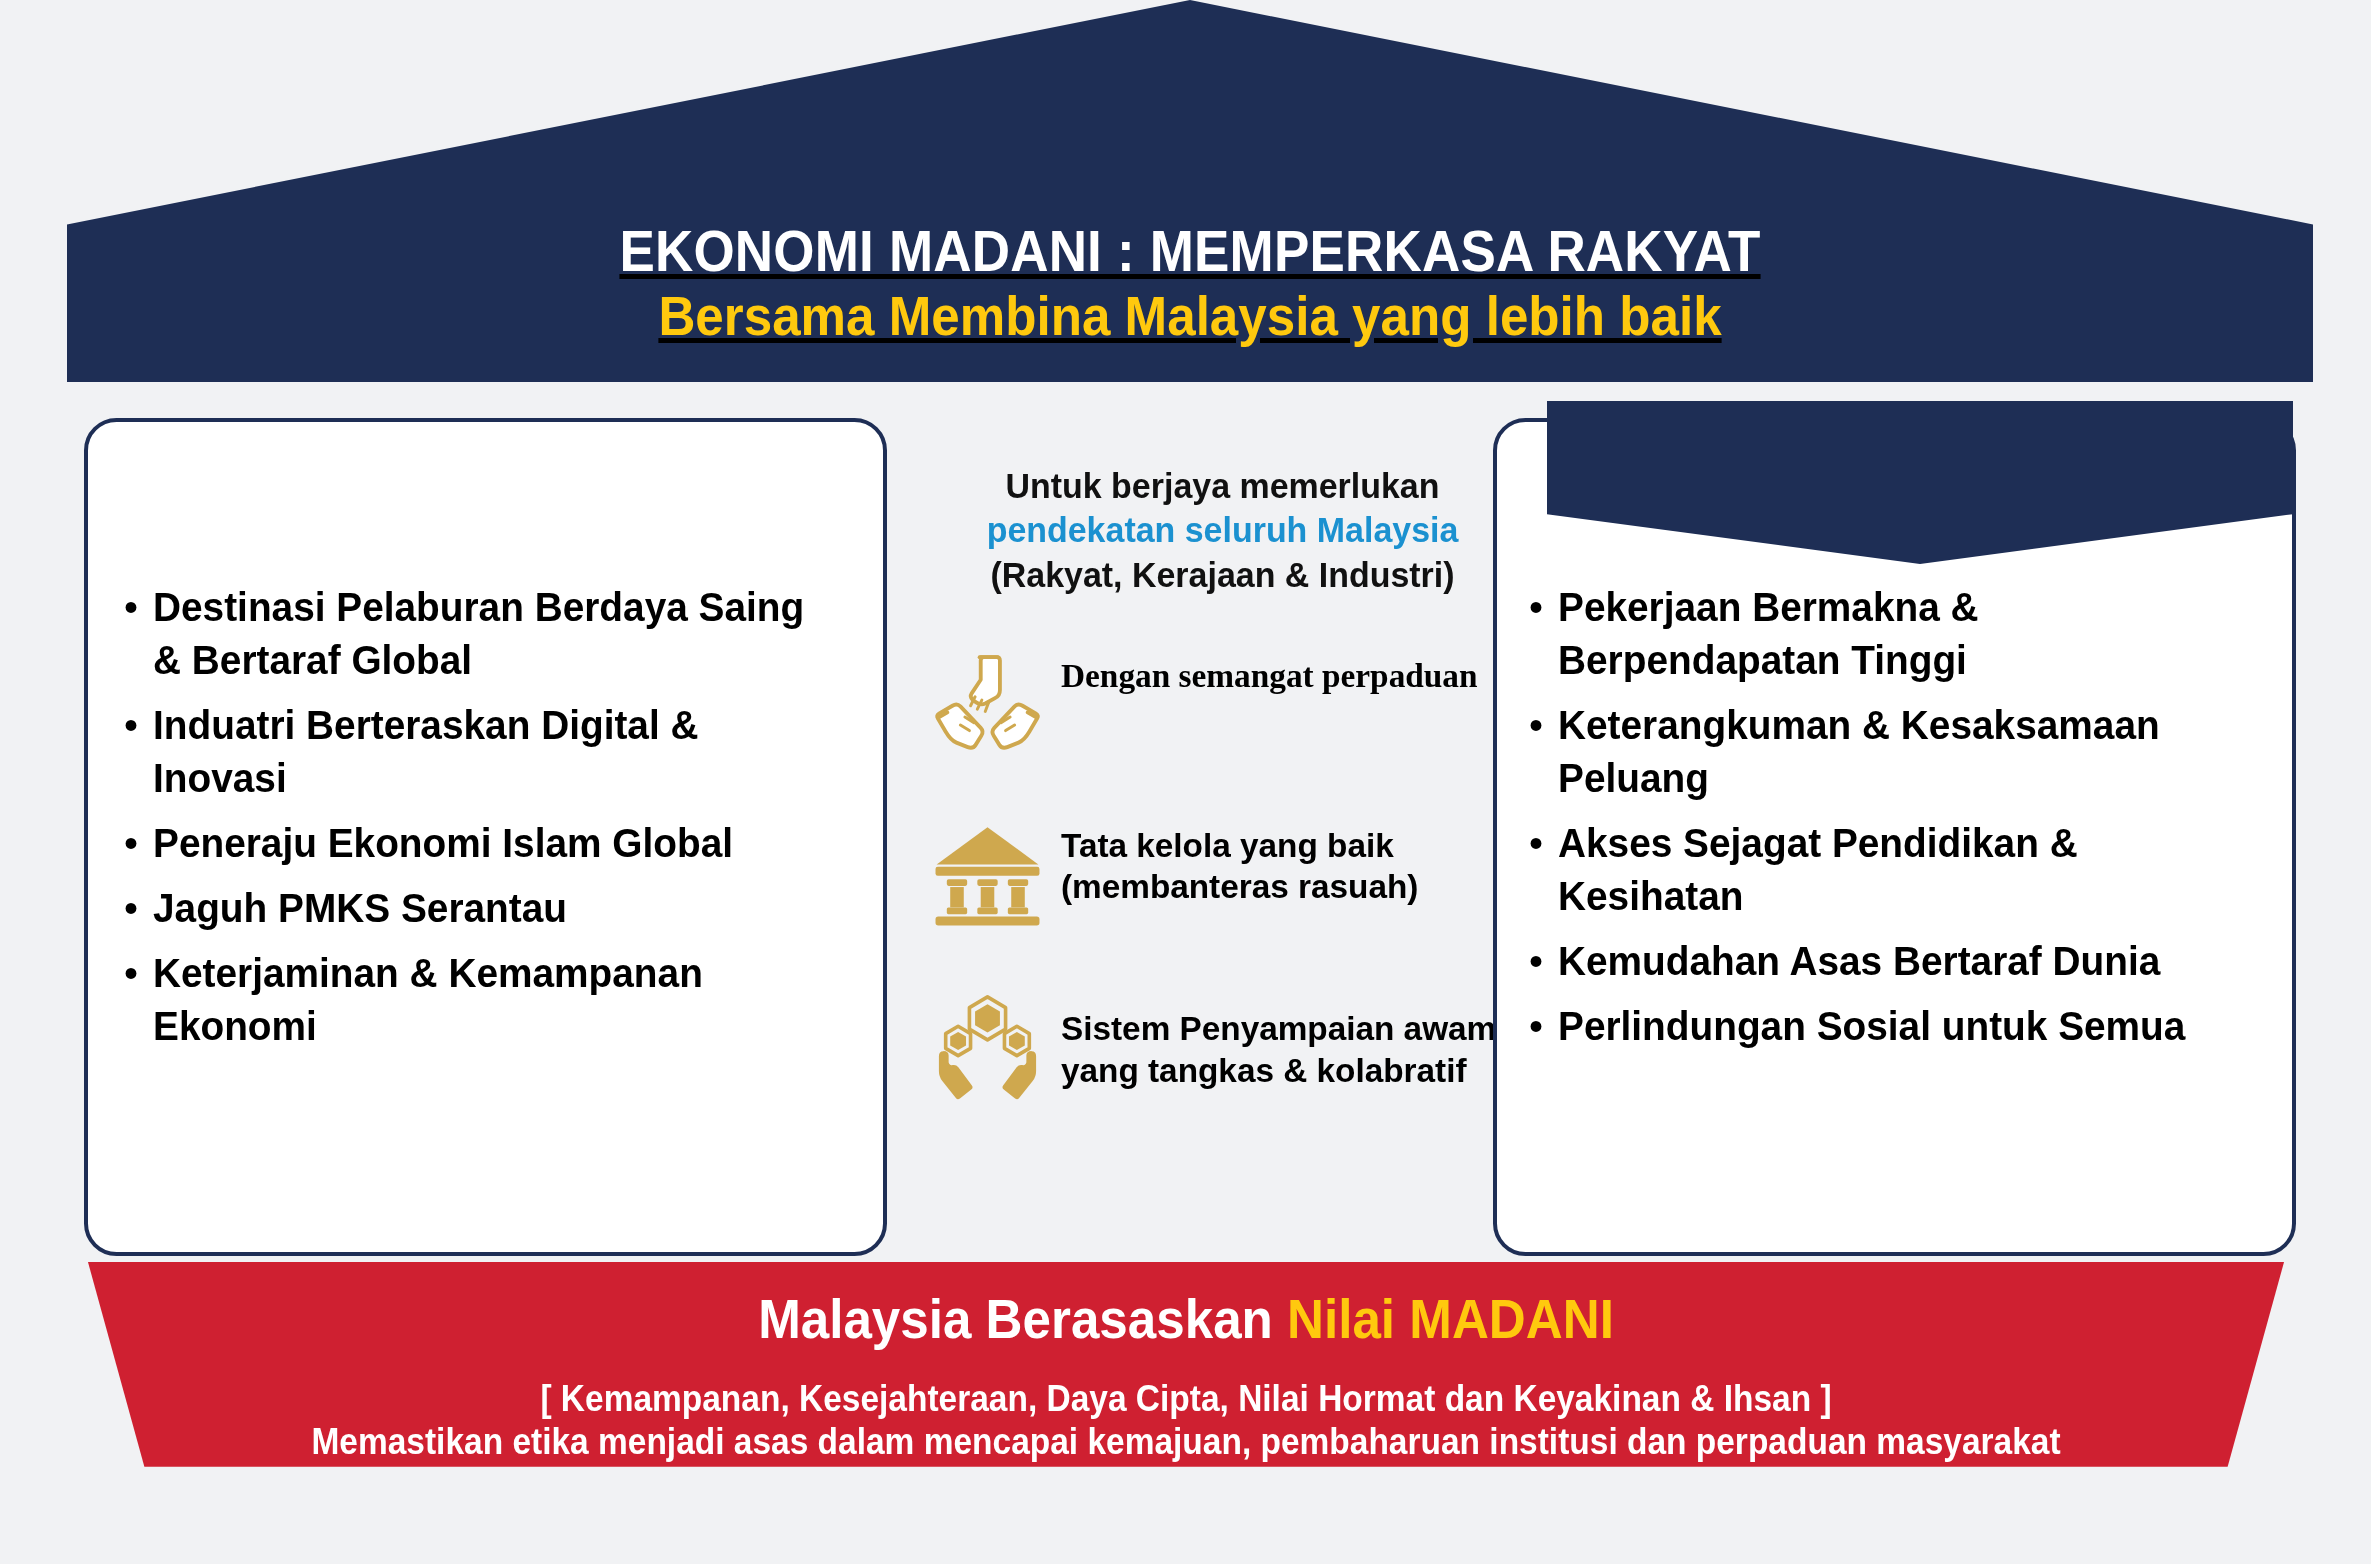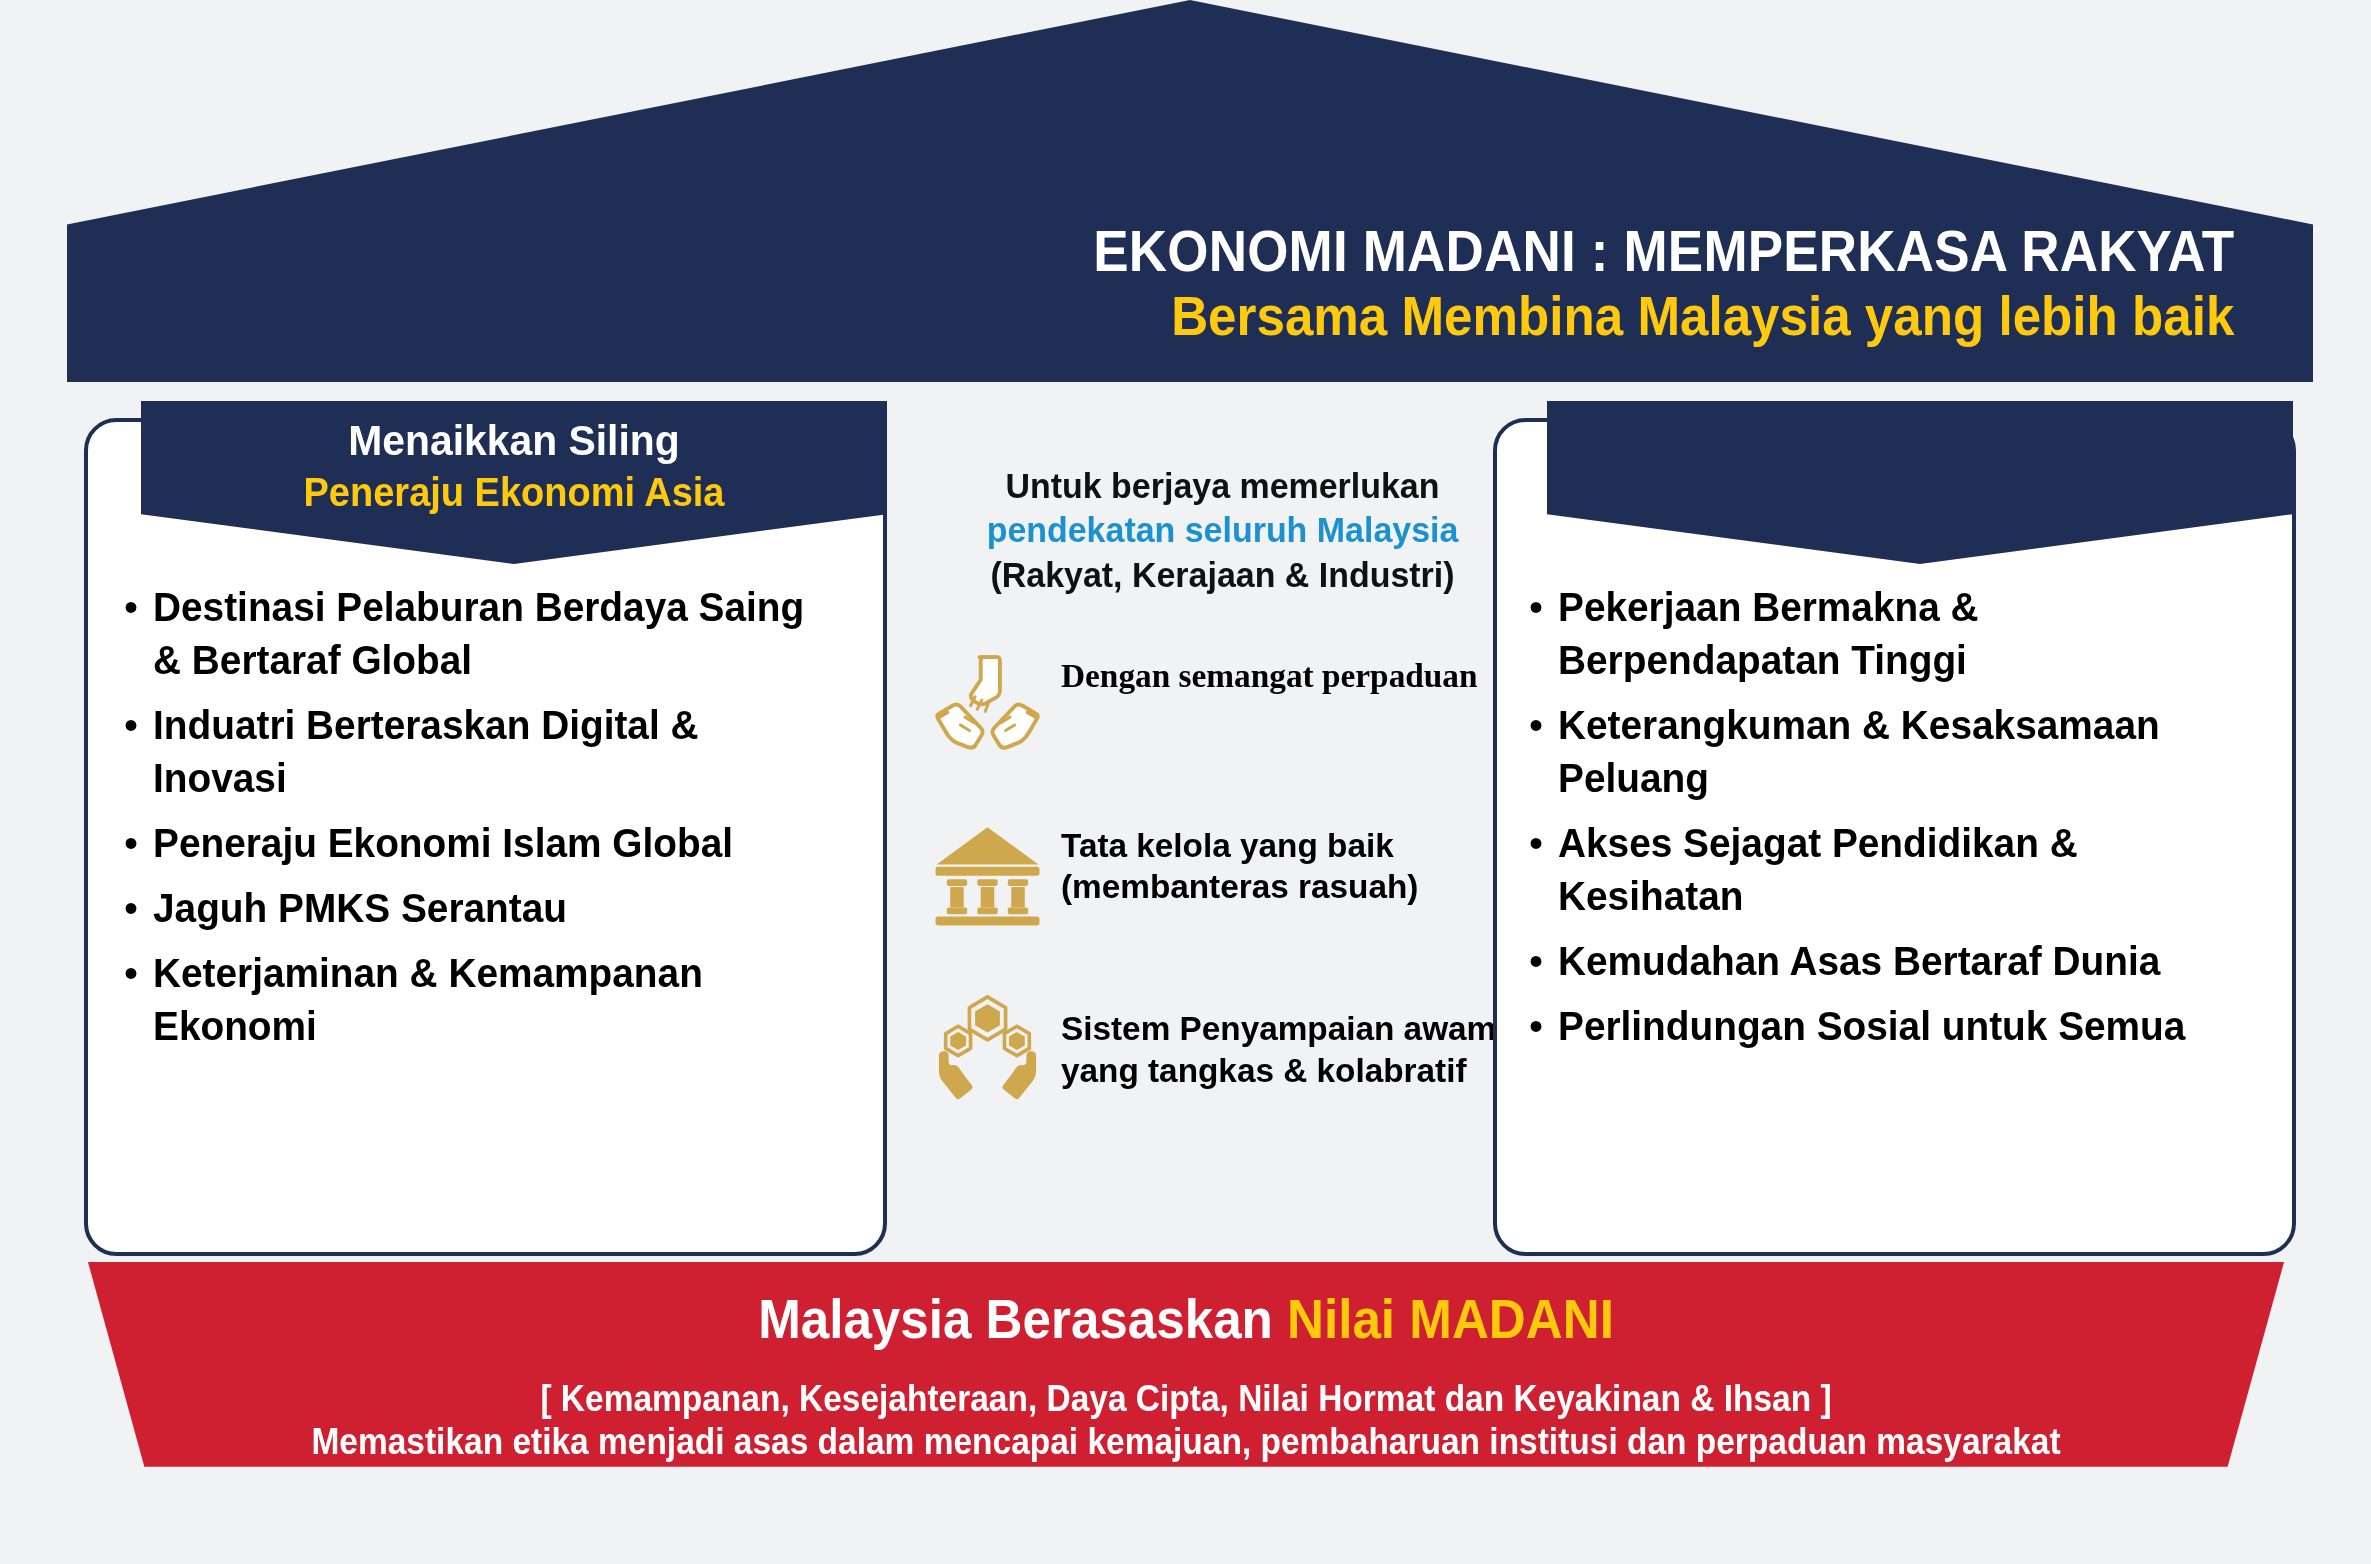--- a/index.html
+++ b/index.html
@@ -20,22 +20,23 @@
     position: absolute;
     left: 67px; top: 0px;
     width: 2246px; height: 382px;
   }
   .roof svg { display: block; width: 100%; height: 100%; }
 
   .roof-text {
     position: absolute;
     left: 0; right: 0;
     top: 222px;
-    text-align: right;
+    text-align: center;
     pointer-events: none;
+    text-decoration: underline;
   }
   .roof-title {
     font-size: 57px;
     font-weight: bold;
     color: #ffffff;
     letter-spacing: 0.2px;
     line-height: 1.05;
     transform: scaleX(0.93);
   }
   .roof-sub {
@@ -197,29 +198,20 @@
       <polygon points="1175,0 2350,235 2350,400 0,400 0,235" fill="#1e2e55"></polygon>
     </svg>
     <div class="roof-text">
       <div class="roof-title">EKONOMI MADANI : MEMPERKASA RAKYAT</div>
       <div class="roof-sub">Bersama Membina Malaysia yang lebih baik</div>
     </div>
   </div>
 
   <div class="card" id="card-left"></div>
 
-  <div class="banner" id="banner-left">
-    <svg viewBox="0 0 780 170" preserveAspectRatio="none" aria-hidden="true">
-      <polygon points="0,0 780,0 780,118 390,170 0,118" fill="#1e2e55"></polygon>
-    </svg>
-    <div class="banner-text">
-      <div class="banner-title">Menaikkan Siling</div>
-      <div class="banner-sub">Peneraju Ekonomi Asia</div>
-    </div>
-  </div>
 
   <div class="bullets" id="bullets-left">
     <div class="bullet-row">
       <span class="bullet-dot">•</span>
       <span class="bullet-label">Destinasi Pelaburan Berdaya Saing &amp; Bertaraf Global</span>
     </div>
     <div class="bullet-row">
       <span class="bullet-dot">•</span>
       <span class="bullet-label">Induatri Berteraskan Digital &amp; Inovasi</span>
     </div>

